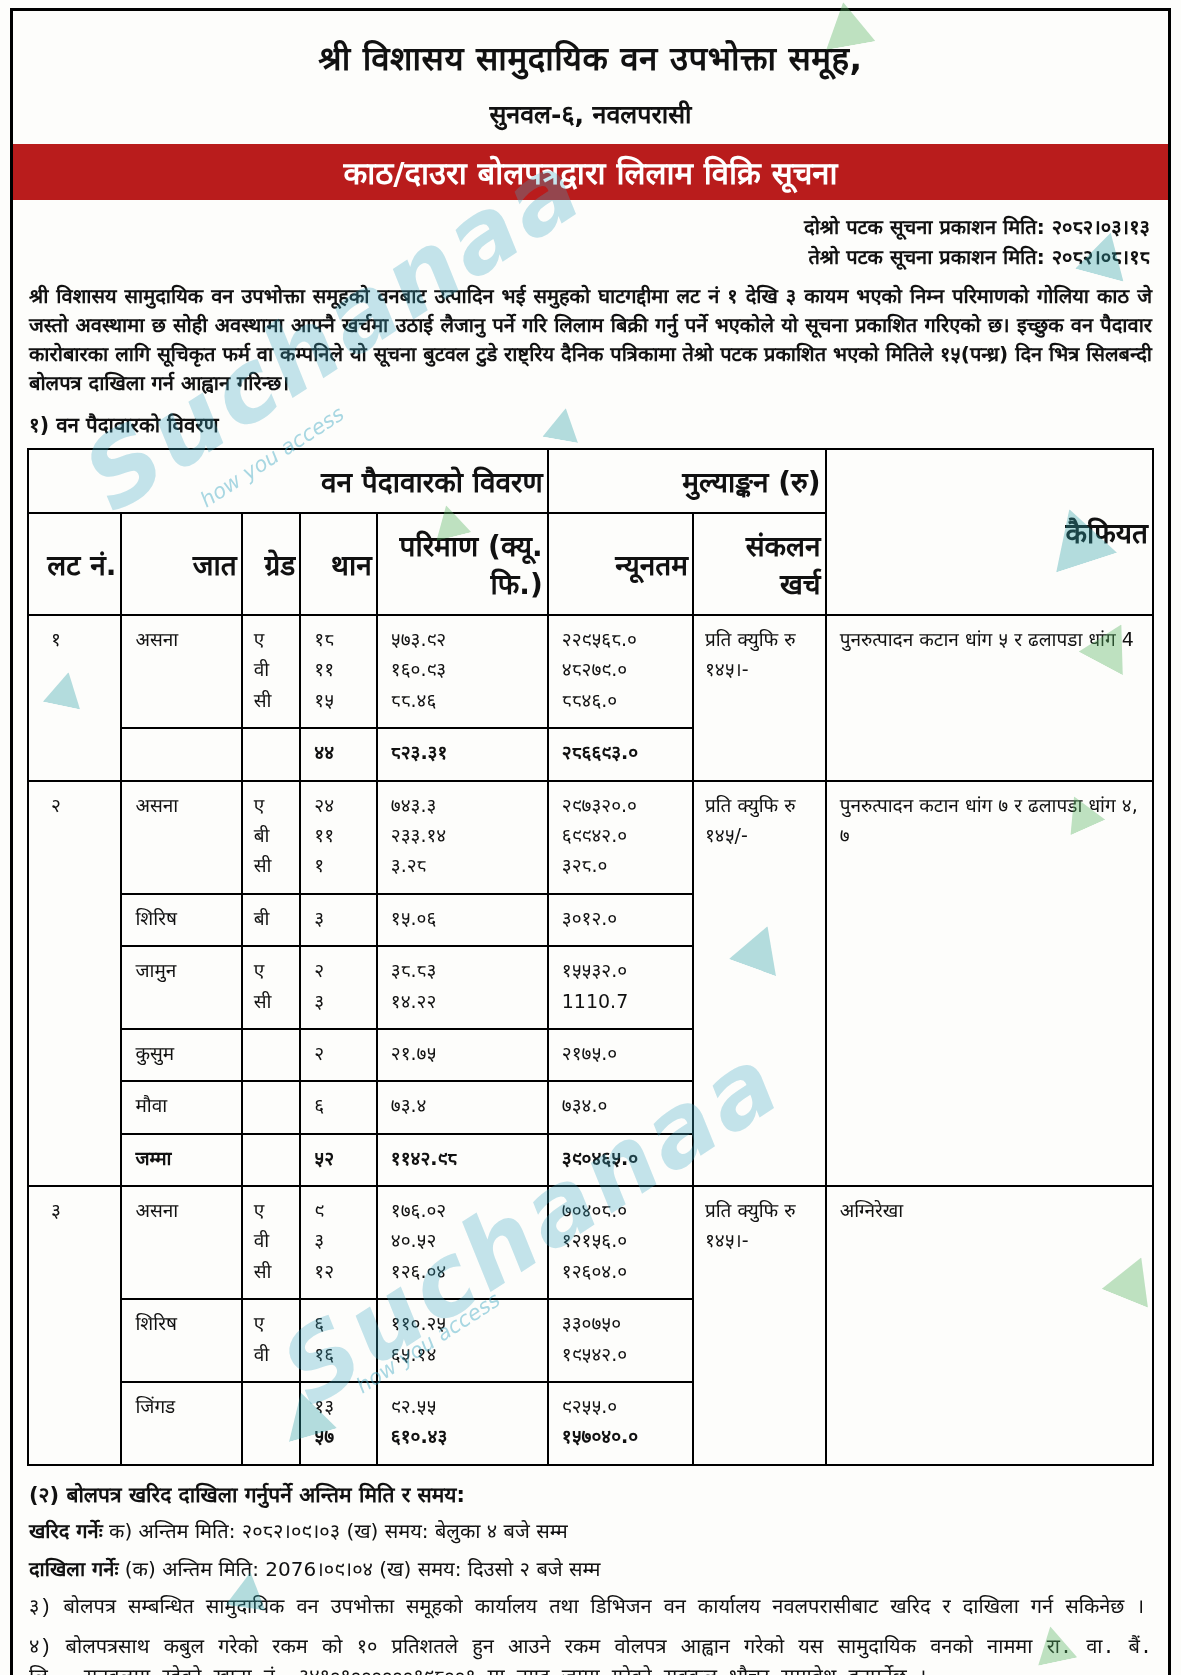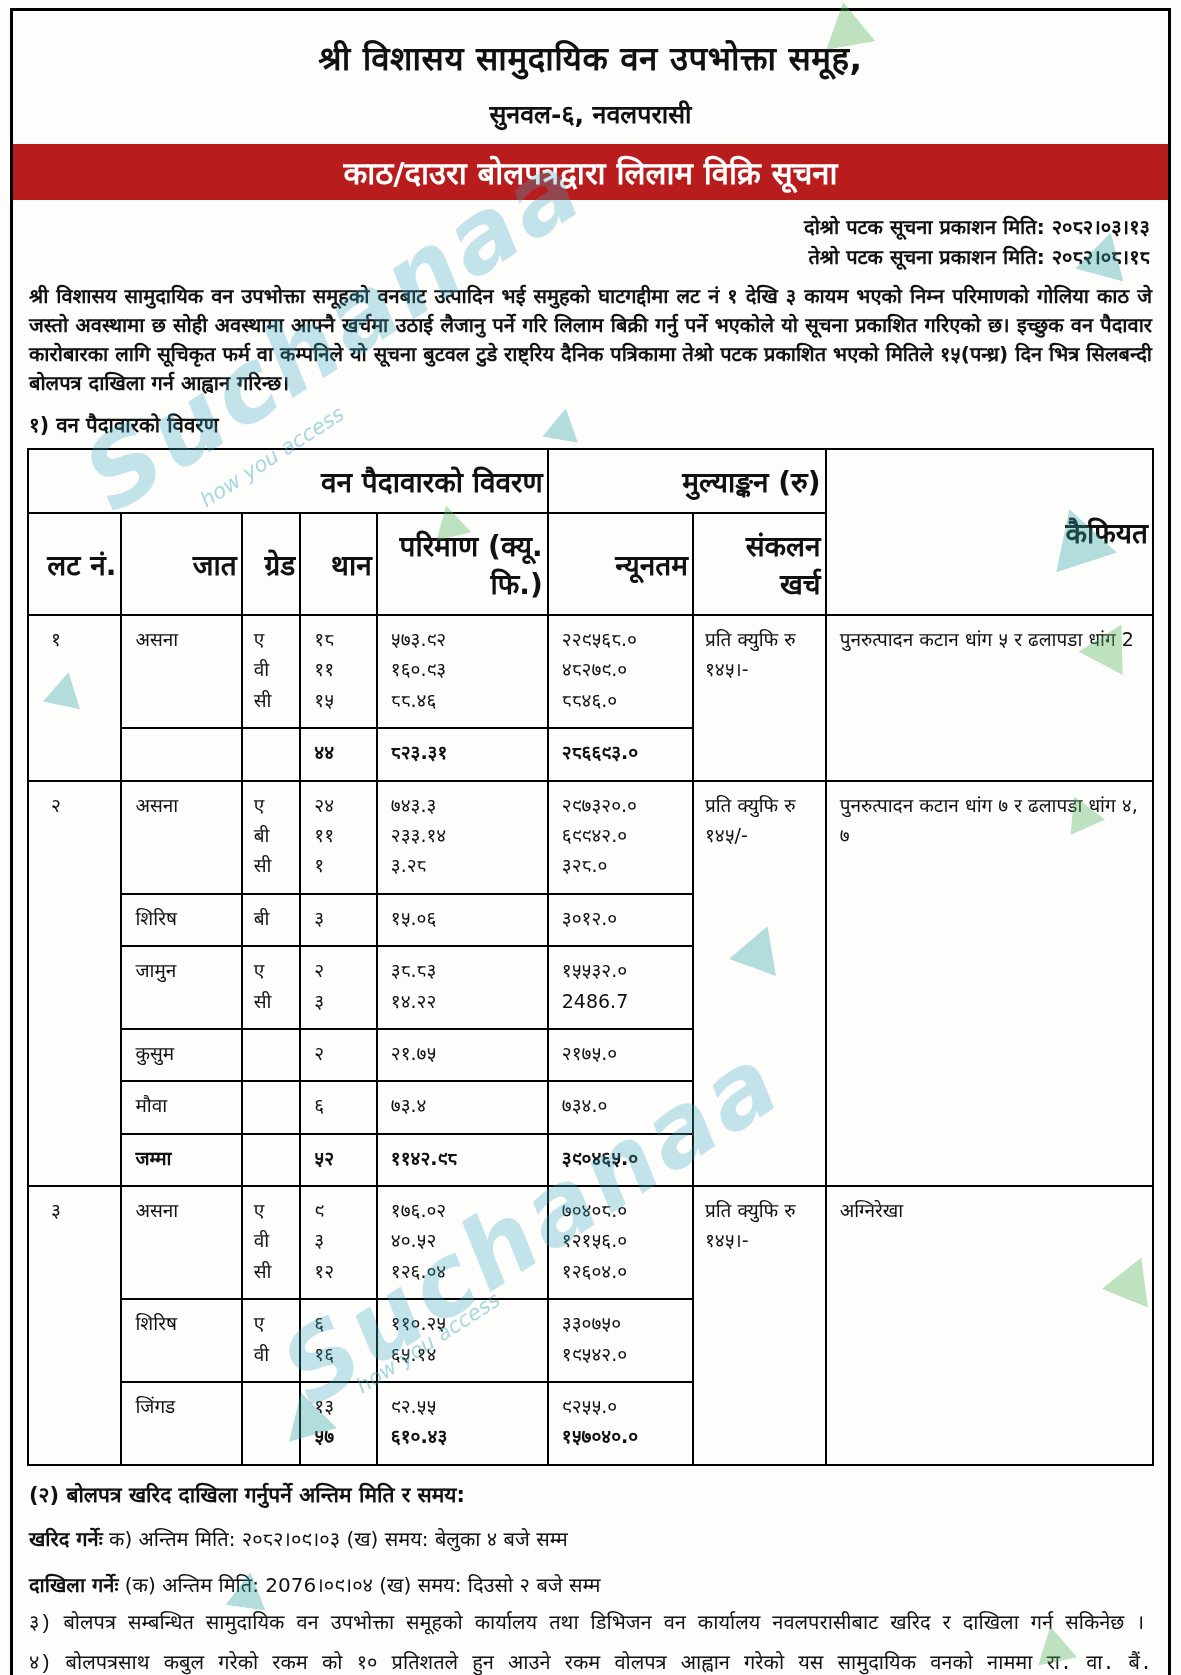--- a/index.html
+++ b/index.html
@@ -28,21 +28,21 @@
   .c-species { padding-left:13px !important; }
   .c-grade { padding-left:11px !important; }
   .c-count { padding-left:13px !important; }
   .c-vol { padding-left:13px !important; }
   .c-min { padding-left:13px !important; }
   .c-cost { padding-left:11px !important; }
   .c-rem { padding-left:13px !important; }
   .c-rem .ln, .c-cost .ln { white-space:normal; }
 
   .sec2-title { font-weight:bold; font-size:21px; padding:14px 16px 4px; }
-  .sec2-line { font-size:20px; padding:4px 16px; line-height:1.5;margin-top:8px; }
+  .sec2-line { font-size:20px; padding:4px 16px; line-height:1.5; }
   .sec2-label { font-weight:bold; }
   .note { font-size:20px; padding:5px 16px; line-height:1.5; text-align:justify;font-family:Liberation Mono, monospace; }
 
   
   .watermarks { position:absolute; inset:0; pointer-events:none; z-index:6; }
   .wm-text {
     position:absolute; font-weight:bold; font-style:italic; font-size:98px; letter-spacing:4px;
     color:rgba(64,168,196,0.30); transform:rotate(-33deg); transform-origin:left top; white-space:nowrap;
   }
   .wm1 { left:64px; top:438px; }
@@ -150,21 +150,21 @@
             <td class="c-min">
               <div class="ln">२२९५६८.०</div>
               <div class="ln">४८२७९.०</div>
               <div class="ln">८८४६.०</div>
             </td>
             <td class="c-cost" rowspan="2">
               <div class="ln">प्रति क्युफि रु</div>
               <div class="ln">१४५।-</div>
             </td>
             <td class="c-rem" rowspan="2">
-              <div class="ln">पुनरुत्पादन कटान धांग ५ र ढलापडा धांग 2</div>
+              <div class="ln">पुनरुत्पादन कटान धांग ५ र ढलापडा धांग 4</div>
             </td>
           </tr>
           <tr>
             <td class="c-species"></td>
             <td class="c-grade"></td>
             <td class="c-count">
               <div class="ln b">४४</div>
             </td>
             <td class="c-vol">
               <div class="ln b">८२३.३१</div>
@@ -236,21 +236,21 @@
             <td class="c-count">
               <div class="ln">२</div>
               <div class="ln">३</div>
             </td>
             <td class="c-vol">
               <div class="ln">३८.८३</div>
               <div class="ln">१४.२२</div>
             </td>
             <td class="c-min">
               <div class="ln">१५५३२.०</div>
-              <div class="ln">2486.7</div>
+              <div class="ln">1110.7</div>
             </td>
           </tr>
           <tr>
             <td class="c-species">
               <div class="ln">कुसुम</div>
             </td>
             <td class="c-grade"></td>
             <td class="c-count">
               <div class="ln">२</div>
             </td>

